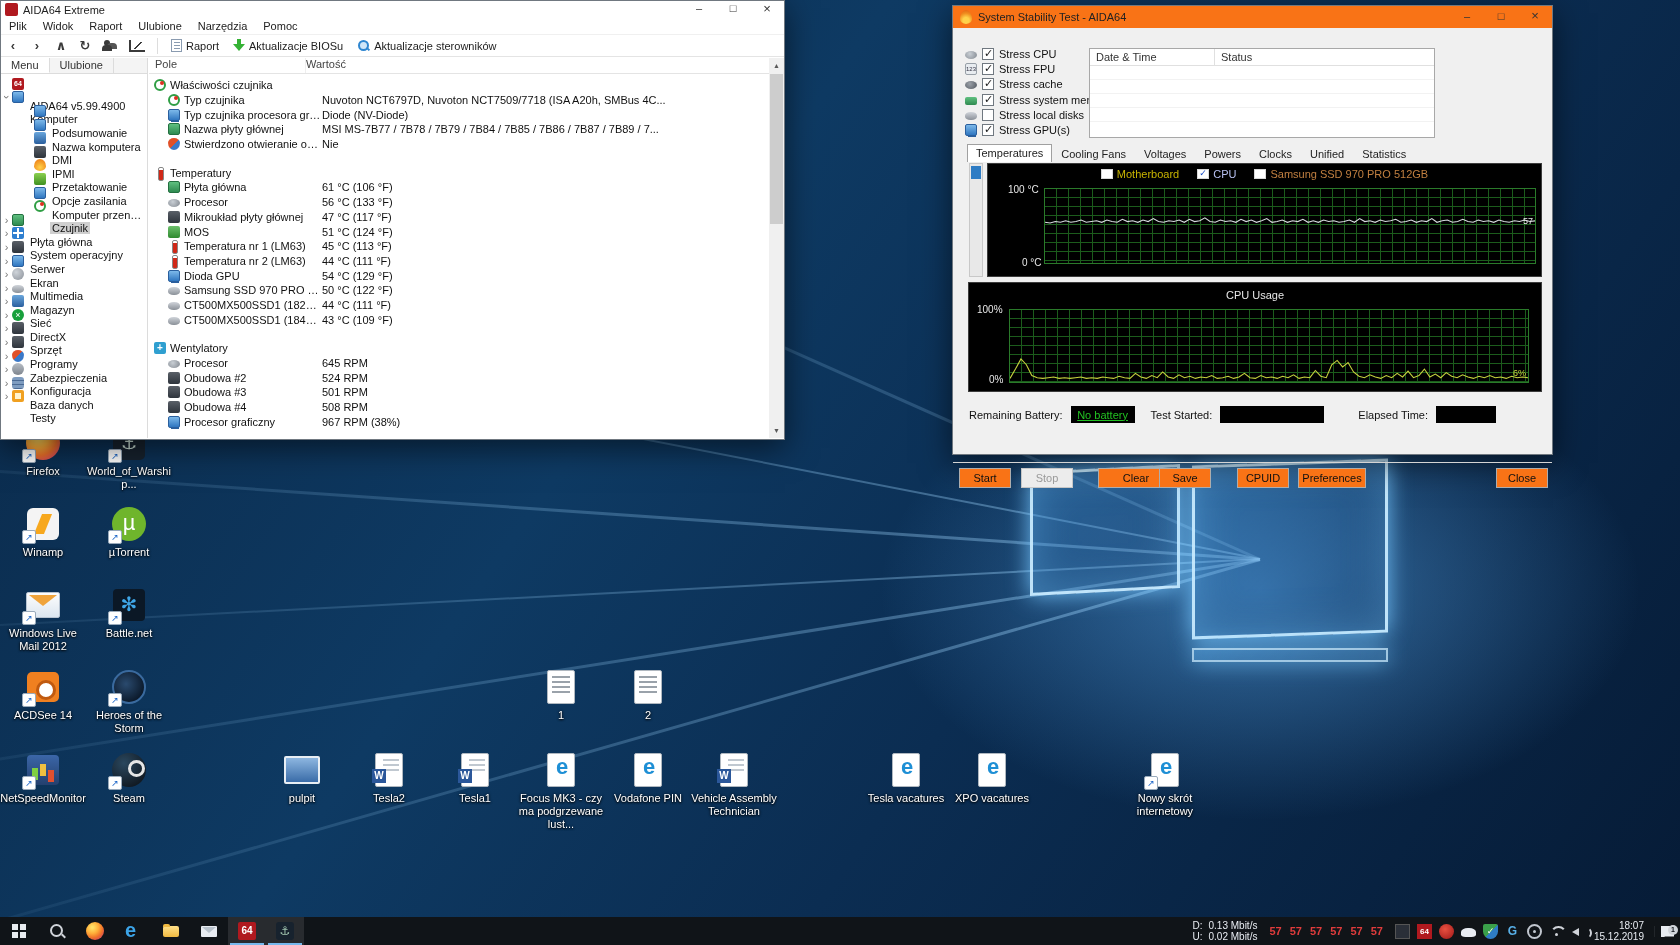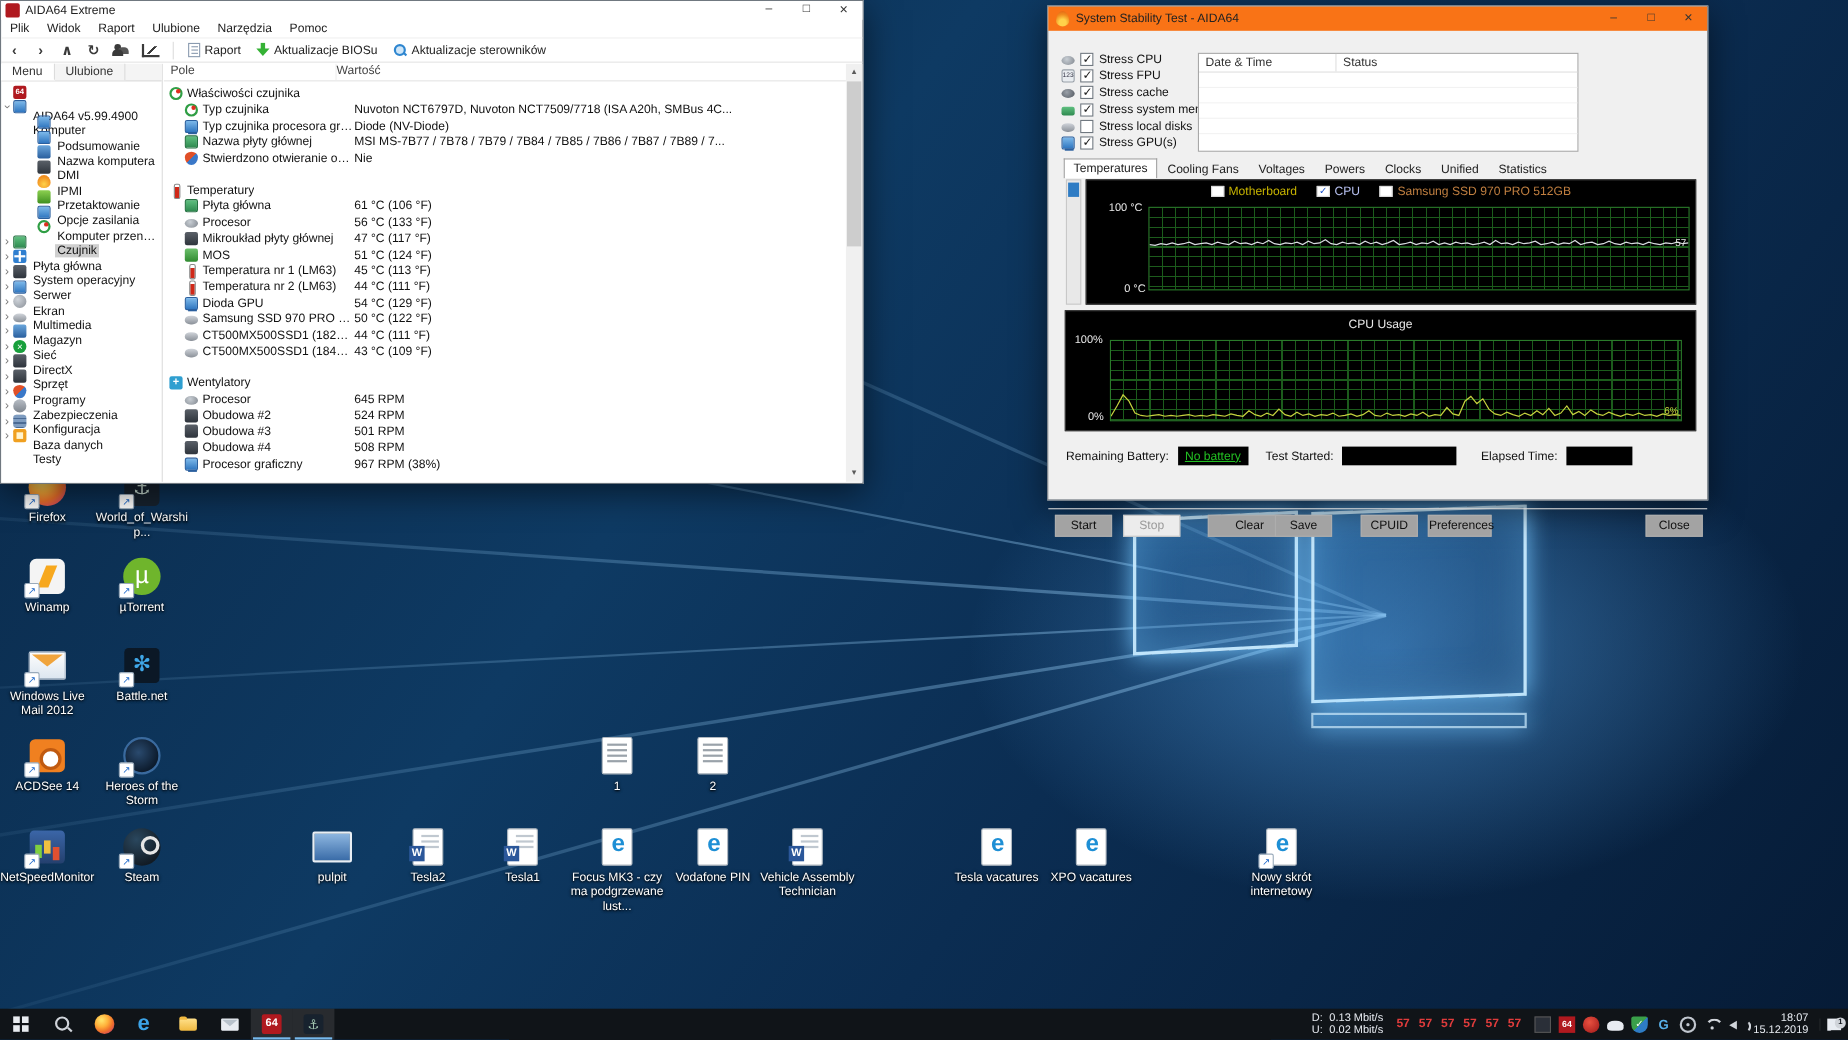--- a/index.html
+++ b/index.html
@@ -185,24 +185,24 @@
   .cpu-line polyline{stroke:#c6d23e;}
   .curval{position:absolute;font-size:9px;}
   .cv-temp{right:2px;top:36%;color:#e8e8e8;}
   .cv-cpu{right:2px;bottom:6%;color:#c6d23e;}
   .gtitle{position:absolute;left:0;right:0;top:6px;text-align:center;color:#e8e8e8;font-size:11px;}
   .statusrow{position:absolute;left:16px;top:400px;right:16px;display:flex;align-items:center;color:#111;}
   .blackbox{background:#000;height:17px;display:flex;align-items:center;justify-content:center;color:#22c022;text-decoration:underline;}
   .bb-batt{width:64px;margin-left:8px;}
   .bb-start{width:104px;margin-left:8px;}
   .bb-elap{width:60px;margin-left:8px;}
-  .lab-start{margin-left:16px;} .lab-elap{margin-left:22px;}
+  .lab-start{margin-left:16px;} .lab-elap{margin-left:34px;}
   .btnsep{position:absolute;left:0;right:0;top:456px;height:1px;background:#d4d4d4;}
   .btnrow{position:absolute;left:0;right:0;top:462px;height:22px;}
-  .btn{position:absolute;height:20px;background:#a3a3a3;border:1px solid #adadad;color:#111;text-align:center;line-height:18px;font-size:11px;}
+  .btn{position:absolute;height:20px;background:#f97316;border:1px solid #adadad;color:#111;text-align:center;line-height:18px;font-size:11px;}
   .btn[data-disabled="true"]{color:#9a9a9a;background:#ececec;border-color:#c6c6c6;}
 
   
   .taskbar{position:absolute;left:0;bottom:0;width:1680px;height:28px;background:#101418;z-index:10;display:flex;align-items:stretch;}
   .tslot{width:38px;display:flex;align-items:center;justify-content:center;position:relative;}
   .tslot[data-active="true"]{background:rgba(255,255,255,.10);}
   .tslot[data-active="true"]::after{content:"";position:absolute;left:2px;right:2px;bottom:0;height:2px;background:#76b9ed;}
   .ti{position:relative;width:18px;height:18px;}
   [data-app="start"] .ti::before{content:"";position:absolute;left:2px;top:2px;width:6px;height:6px;background:#e8ecf0;box-shadow:8px 0 0 #e8ecf0,0 8px 0 #e8ecf0,8px 8px 0 #e8ecf0;}
   [data-app="search"] .ti::before{content:"";position:absolute;left:2px;top:2px;width:9px;height:9px;border:2px solid #d0d4da;border-radius:50%;}
@@ -884,21 +884,21 @@
     <span class="blackbox bb-elap"></span>
   </div>
 
   <div class="btnsep"></div>
   <div class="btnrow">
     <span class="btn" style="left:6px;width:52px">Start</span>
     <span class="btn" style="left:68px;width:52px" data-disabled="true">Stop</span>
     <span class="btn" style="left:145px;width:76px">Clear</span>
     <span class="btn" style="left:206px;width:52px">Save</span>
     <span class="btn" style="left:284px;width:52px">CPUID</span>
-    <span class="btn" style="left:345px;width:58px">Preferences</span>
+    <span class="btn" style="left:345px;width:68px">Preferences</span>
     <span class="btn" style="left:543px;width:52px">Close</span>
   </div>
 </div>
 
 <div class="taskbar">
   <div style="display:flex">
 
       <div class="tslot" data-app="start" data-active="false">
         <span class="ti"></span>
       </div>

